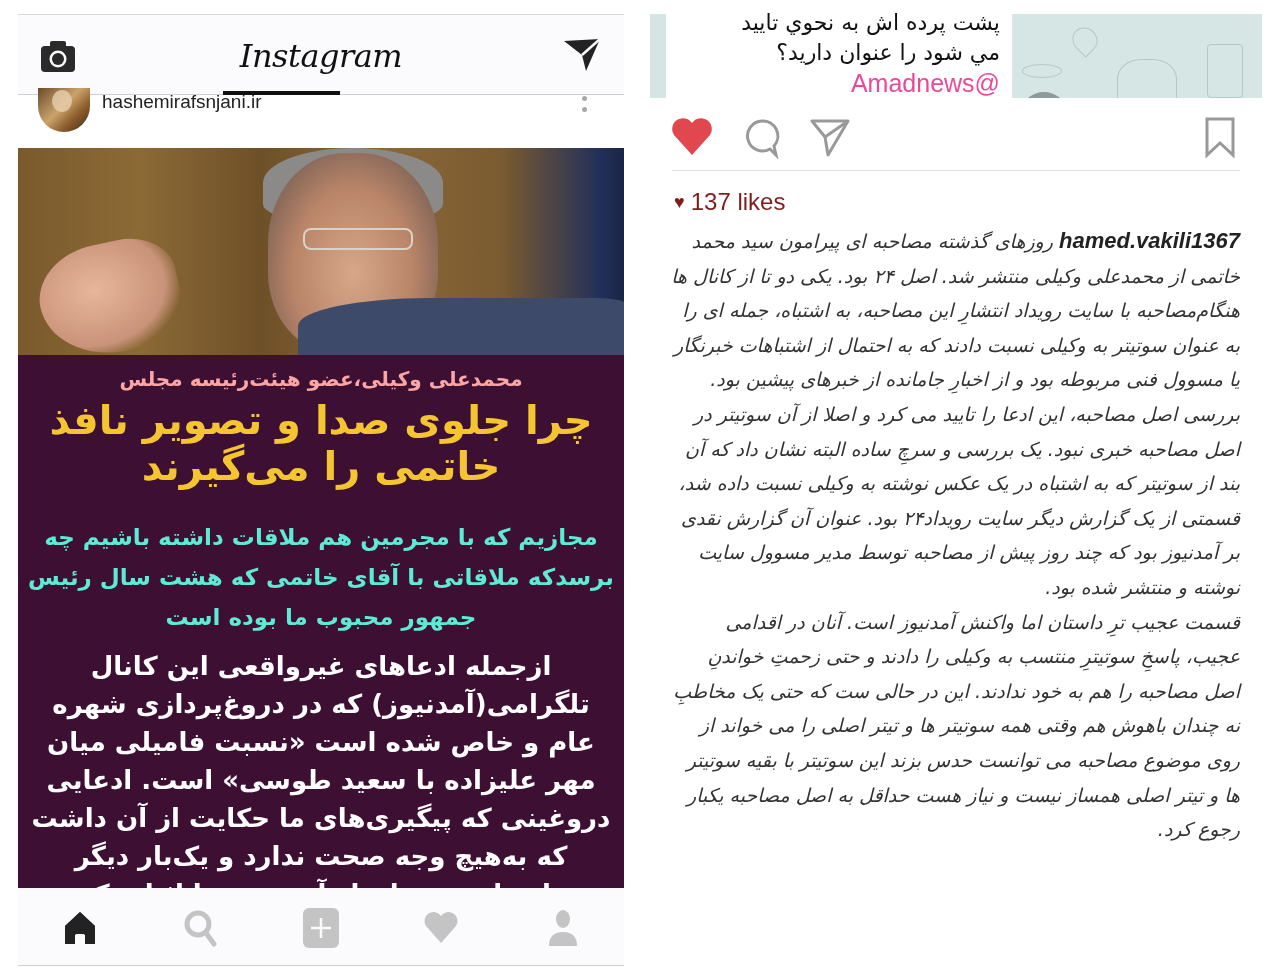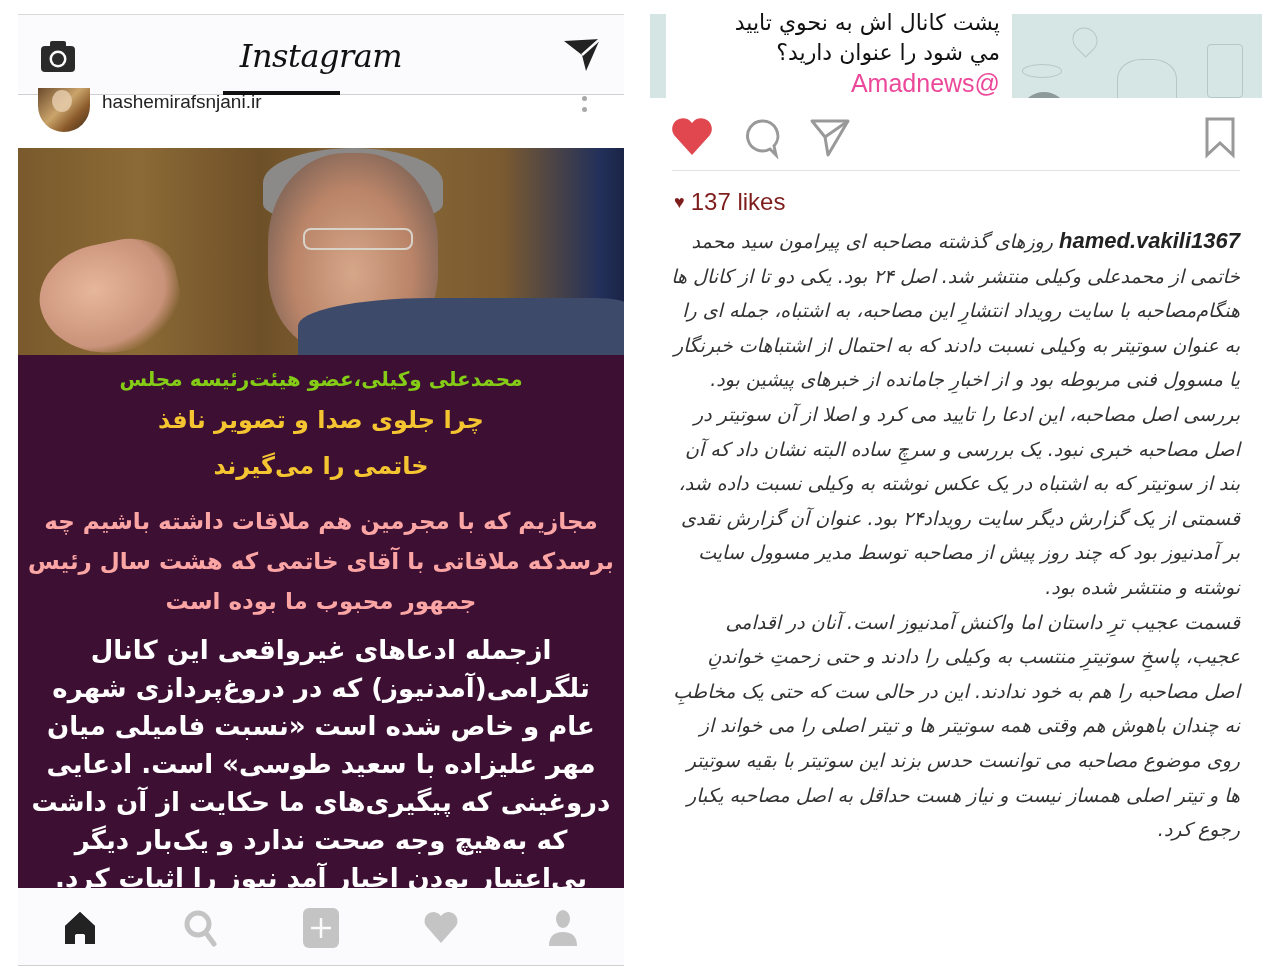--- a/index.html
+++ b/index.html
@@ -24,23 +24,23 @@
 
   .photo { position: absolute; left: 18px; top: 148px; width: 606px; height: 207px; overflow: hidden;
     background: linear-gradient(90deg, #7a5a2c 0%, #8c6a36 20%, #6e5028 40%, #8a6838 60%, #7a5a30 80%, #22305a 96%, #1a2446 100%); }
   .photo .hand { position:absolute; left: 22px; top: 95px; width: 140px; height: 110px; background: radial-gradient(ellipse at 40% 40%, #e7b79a 0%, #c9927a 60%, rgba(180,130,100,0) 75%); border-radius: 50% 40% 30% 60%; transform: rotate(-12deg); }
   .photo .head { position:absolute; left: 250px; top: 5px; width: 170px; height: 200px; border-radius: 45% 45% 40% 40%; background: radial-gradient(ellipse at 50% 60%, #d7a78a 0%, #b98468 50%, #8a6a5a 75%); }
   .photo .hair { position:absolute; left: 245px; top: 0px; width: 180px; height: 70px; border-radius: 50% 50% 20% 20%; background: #8c8a88; }
   .photo .glasses { position:absolute; left: 285px; top: 80px; width: 110px; height: 22px; border: 2px solid #d8d2c8; border-radius: 8px; }
   .photo .suit { position:absolute; left: 280px; top: 150px; width: 330px; height: 70px; background: #3d4a6a; border-radius: 40% 10% 0 0; }
 
   .purple { position: absolute; left: 18px; top: 355px; width: 606px; height: 533px; background: #3c0f33; color: #fff; text-align: center; direction: rtl; font-family: "DejaVu Sans", sans-serif; font-weight: bold; }
-  .purple .sub { margin-top: 12px; font-size: 20px; color: #84cc16; }
-  .purple .headline { margin-top: 6px; font-size: 24px; line-height: 46px; color: #f5c531; }
-  .purple .body1 { margin-top: 12px; font-size: 23px; line-height: 40px; color: #fca5a5; padding: 0 8px; }
+  .purple .sub { margin-top: 12px; font-size: 20px; color: #fca5a5; }
+  .purple .headline { margin-top: 6px; font-size: 40px; line-height: 46px; color: #f5c531; }
+  .purple .body1 { margin-top: 28px; font-size: 23px; line-height: 40px; color: #5eead4; padding: 0 8px; }
   .purple .body2 { margin-top: 10px; font-size: 26px; line-height: 38px; color: #fff; padding: 0 8px; }
 
   .bottom-nav { position: absolute; left: 18px; top: 888px; width: 606px; height: 78px; background: #fbfbfd; border-bottom: 1px solid #d0d0d0; }
   .nav-item { position: absolute; top: 20px; width: 40px; height: 40px; }
 
   
   .right { position: absolute; left: 640px; top: 0; width: 640px; height: 968px; background: #fff; }
   .tg-strip { position: absolute; left: 10px; top: 14px; width: 16px; height: 84px; background: #d5e5e4; }
   .tg-image { position: absolute; left: 372px; top: 14px; width: 250px; height: 84px; background: #d6e6e5; overflow: hidden; }
   .tg-image .doodle { position:absolute; border:1.5px solid #b5c8c6; }
@@ -124,21 +124,21 @@
     <svg class="nav-item" style="left:525px" viewBox="0 0 40 40">
       <ellipse cx="20" cy="11" rx="7" ry="9" fill="#c4c4c4"></ellipse>
       <path d="M6 38 Q6 24 20 24 Q34 24 34 38 Z" fill="#c4c4c4"></path>
     </svg>
   </div>
 </div>
 
 <div class="right">
   <div class="tg-strip"></div>
   <div class="tg-text">
-    <div>پشت کانال اش به نحوي تاييد</div>
+    <div>پشت پرده اش به نحوي تاييد</div>
     <div>مي شود را عنوان داريد؟</div>
     <div><span class="tg-link">Amadnews@</span></div>
   </div>
   <div class="tg-image">
     <div class="doodle" style="left:60px;top:14px;width:26px;height:24px;border-radius:50% 50% 0 50%;transform:rotate(45deg)"></div>
     <div class="doodle" style="left:10px;top:50px;width:40px;height:14px;border-radius:50%"></div>
     <div class="doodle" style="left:195px;top:30px;width:36px;height:54px;border-radius:4px"></div>
     <div class="doodle" style="left:105px;top:45px;width:60px;height:50px;border-radius:40% 40% 0 0"></div>
     <div style="position:absolute;left:12px;top:78px;width:40px;height:30px;border-radius:50%;background:#8e9a99"></div>
   </div>

